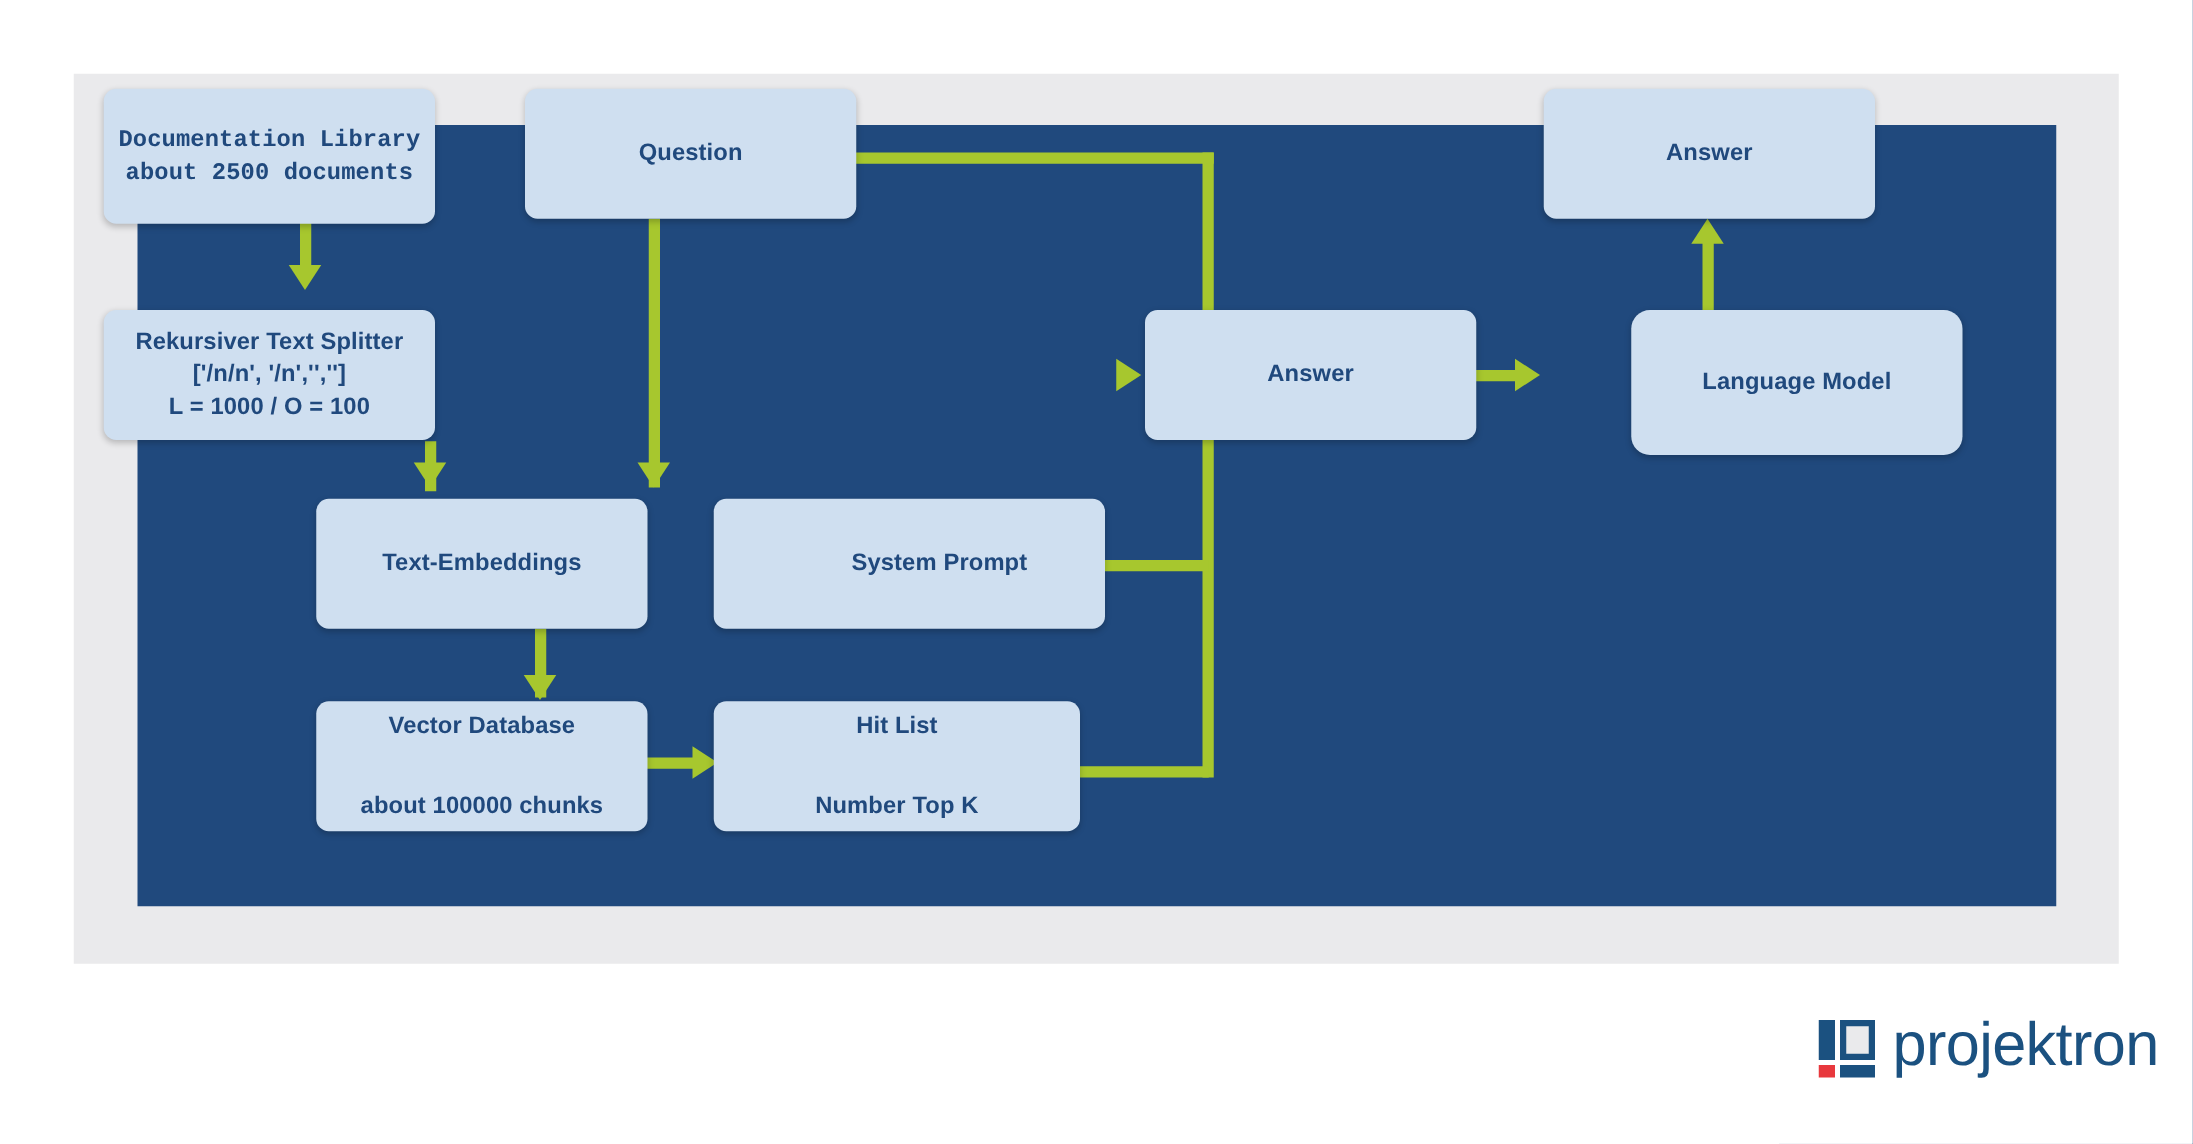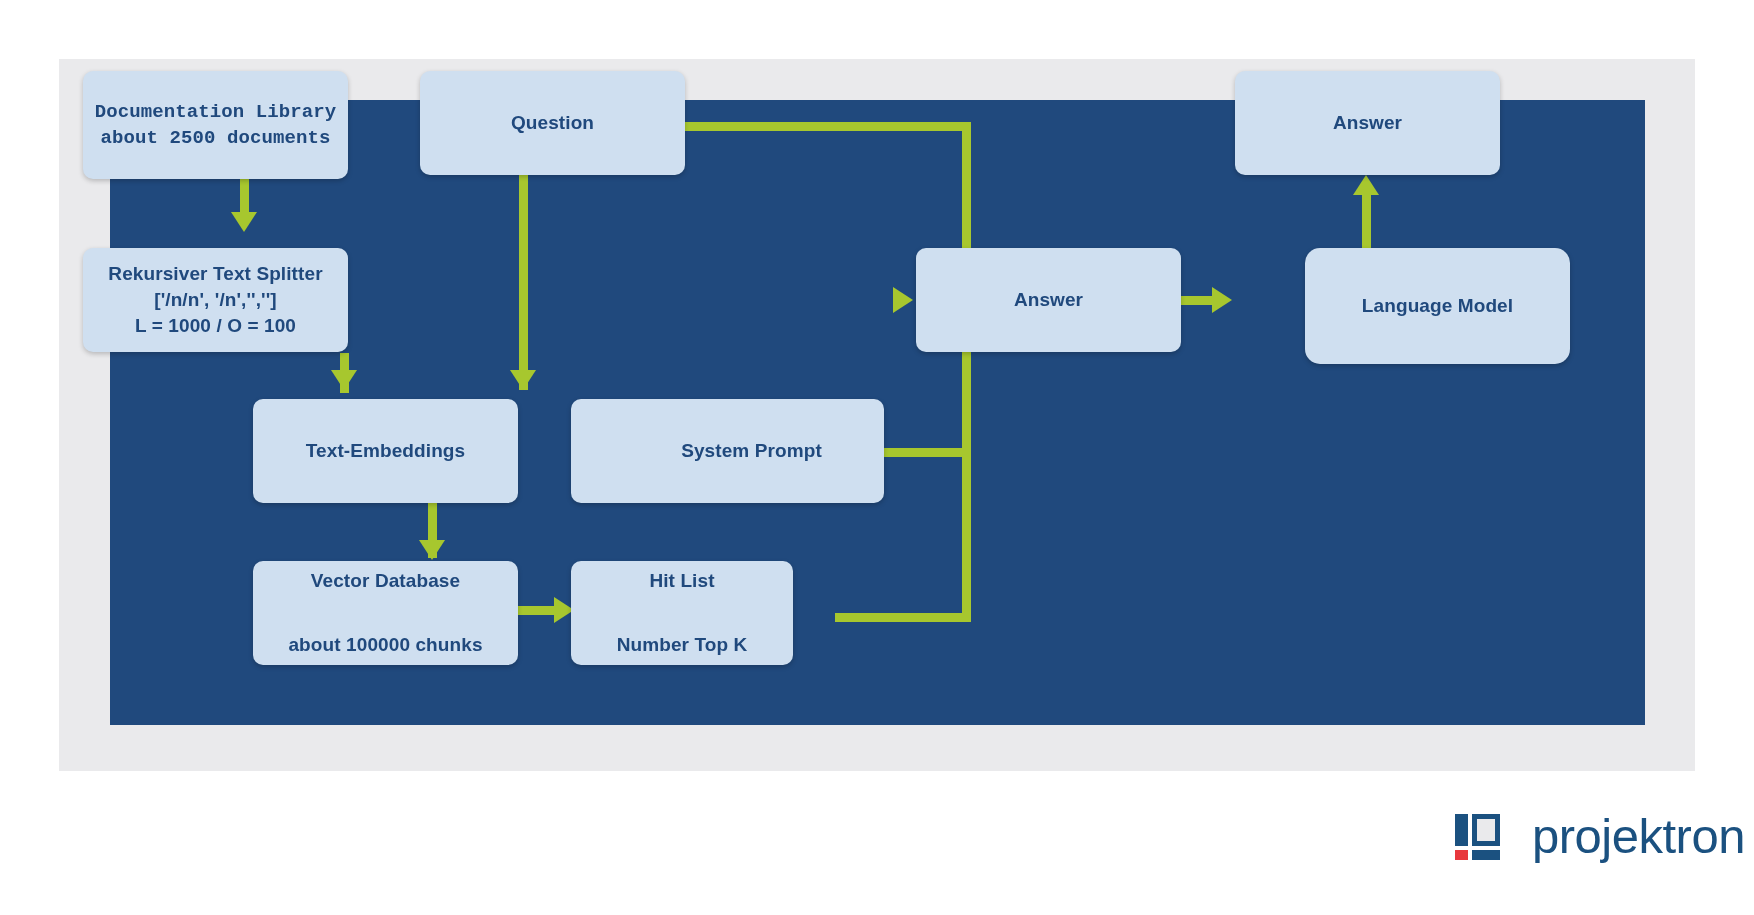--- a/index.html
+++ b/index.html
@@ -22,21 +22,21 @@
   .hline{height:9px;}
   .arrow{position:absolute;width:0;height:0;}
   .arrow.down{border-left:13px solid transparent;border-right:13px solid transparent;
               border-top:20px solid #a7c72e;}
   .arrow.up{border-left:13px solid transparent;border-right:13px solid transparent;
             border-bottom:20px solid #a7c72e;}
   .arrow.right{border-top:13px solid transparent;border-bottom:13px solid transparent;
                border-left:20px solid #a7c72e;}
 
   
-  #logo{position:absolute;left:1455px;top:812px;display:flex;align-items:center;gap:32px;}
+  #logo{position:absolute;left:1455px;top:812px;display:flex;align-items:flex-end;gap:14px;}
   #logo-mark{position:relative;width:45px;height:45px;}
   #logo-mark i{position:absolute;display:block;}
   .lm-bar{left:0;top:0;width:13px;height:32px;background:#1b5180;}
   .lm-sq-outer{left:17px;top:0;width:28px;height:32px;background:#1b5180;}
   .lm-sq-inner{left:22px;top:5px;width:18px;height:22px;background:#eaeaec;}
   .lm-red{left:0;top:36px;width:13px;height:10px;background:#e8383d;}
   .lm-blue{left:17px;top:36px;width:28px;height:10px;background:#1b5180;}
   #logo-word{color:#1b5180;font-size:49px;letter-spacing:-0.5px;line-height:1;}
 </style>
 </head>
@@ -110,21 +110,21 @@
 
 <div class="node" style="left:571px;top:399px;width:265px;height:104px;padding-left:48px;">
   <span class="ln">System Prompt</span>
 </div>
 
 <div class="node spaced" style="left:253px;top:561px;width:265px;height:104px;">
   <span class="ln">Vector Database</span>
   <span class="ln">about 100000 chunks</span>
 </div>
 
-<div class="node spaced" style="left:571px;top:561px;width:222px;height:104px;">
+<div class="node spaced" style="left:571px;top:561px;width:293px;height:104px;">
   <span class="ln">Hit List</span>
   <span class="ln">Number Top K</span>
 </div>
 
 <div id="logo">
   <span id="logo-mark">
     <i class="lm-bar"></i>
       <i class="lm-sq-outer"></i>
       <i class="lm-sq-inner"></i>
     <i class="lm-red"></i>

